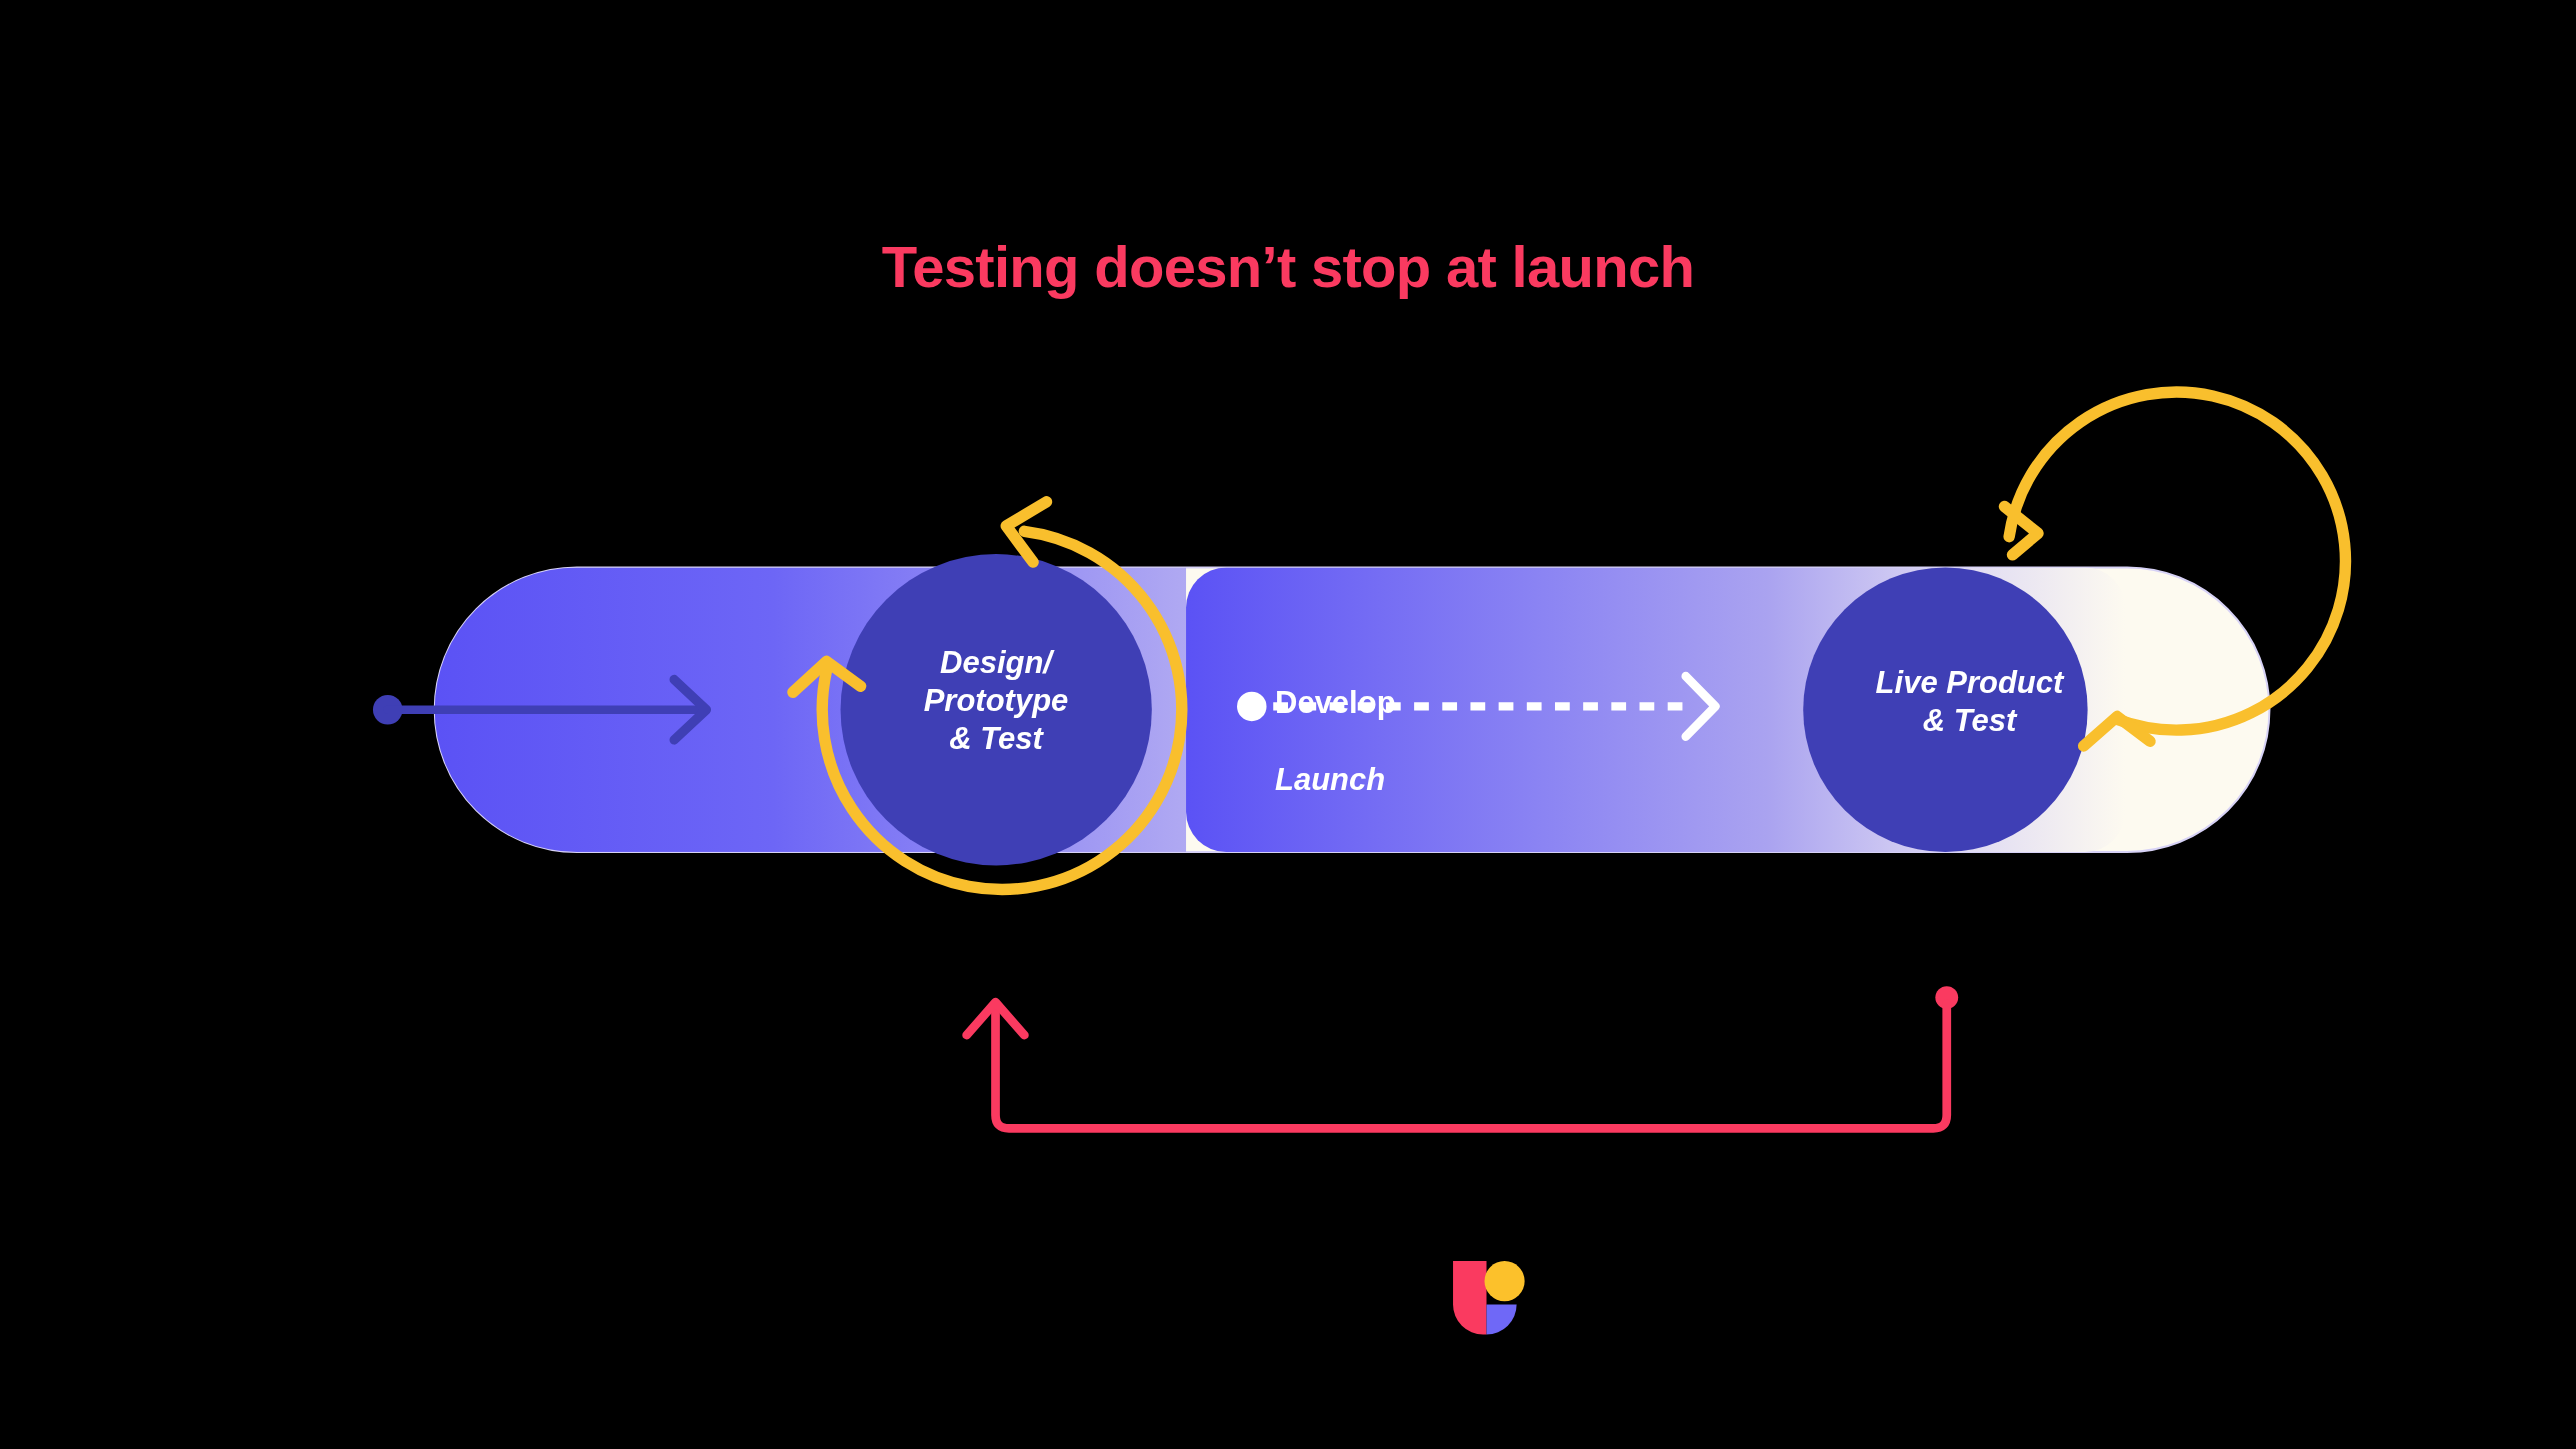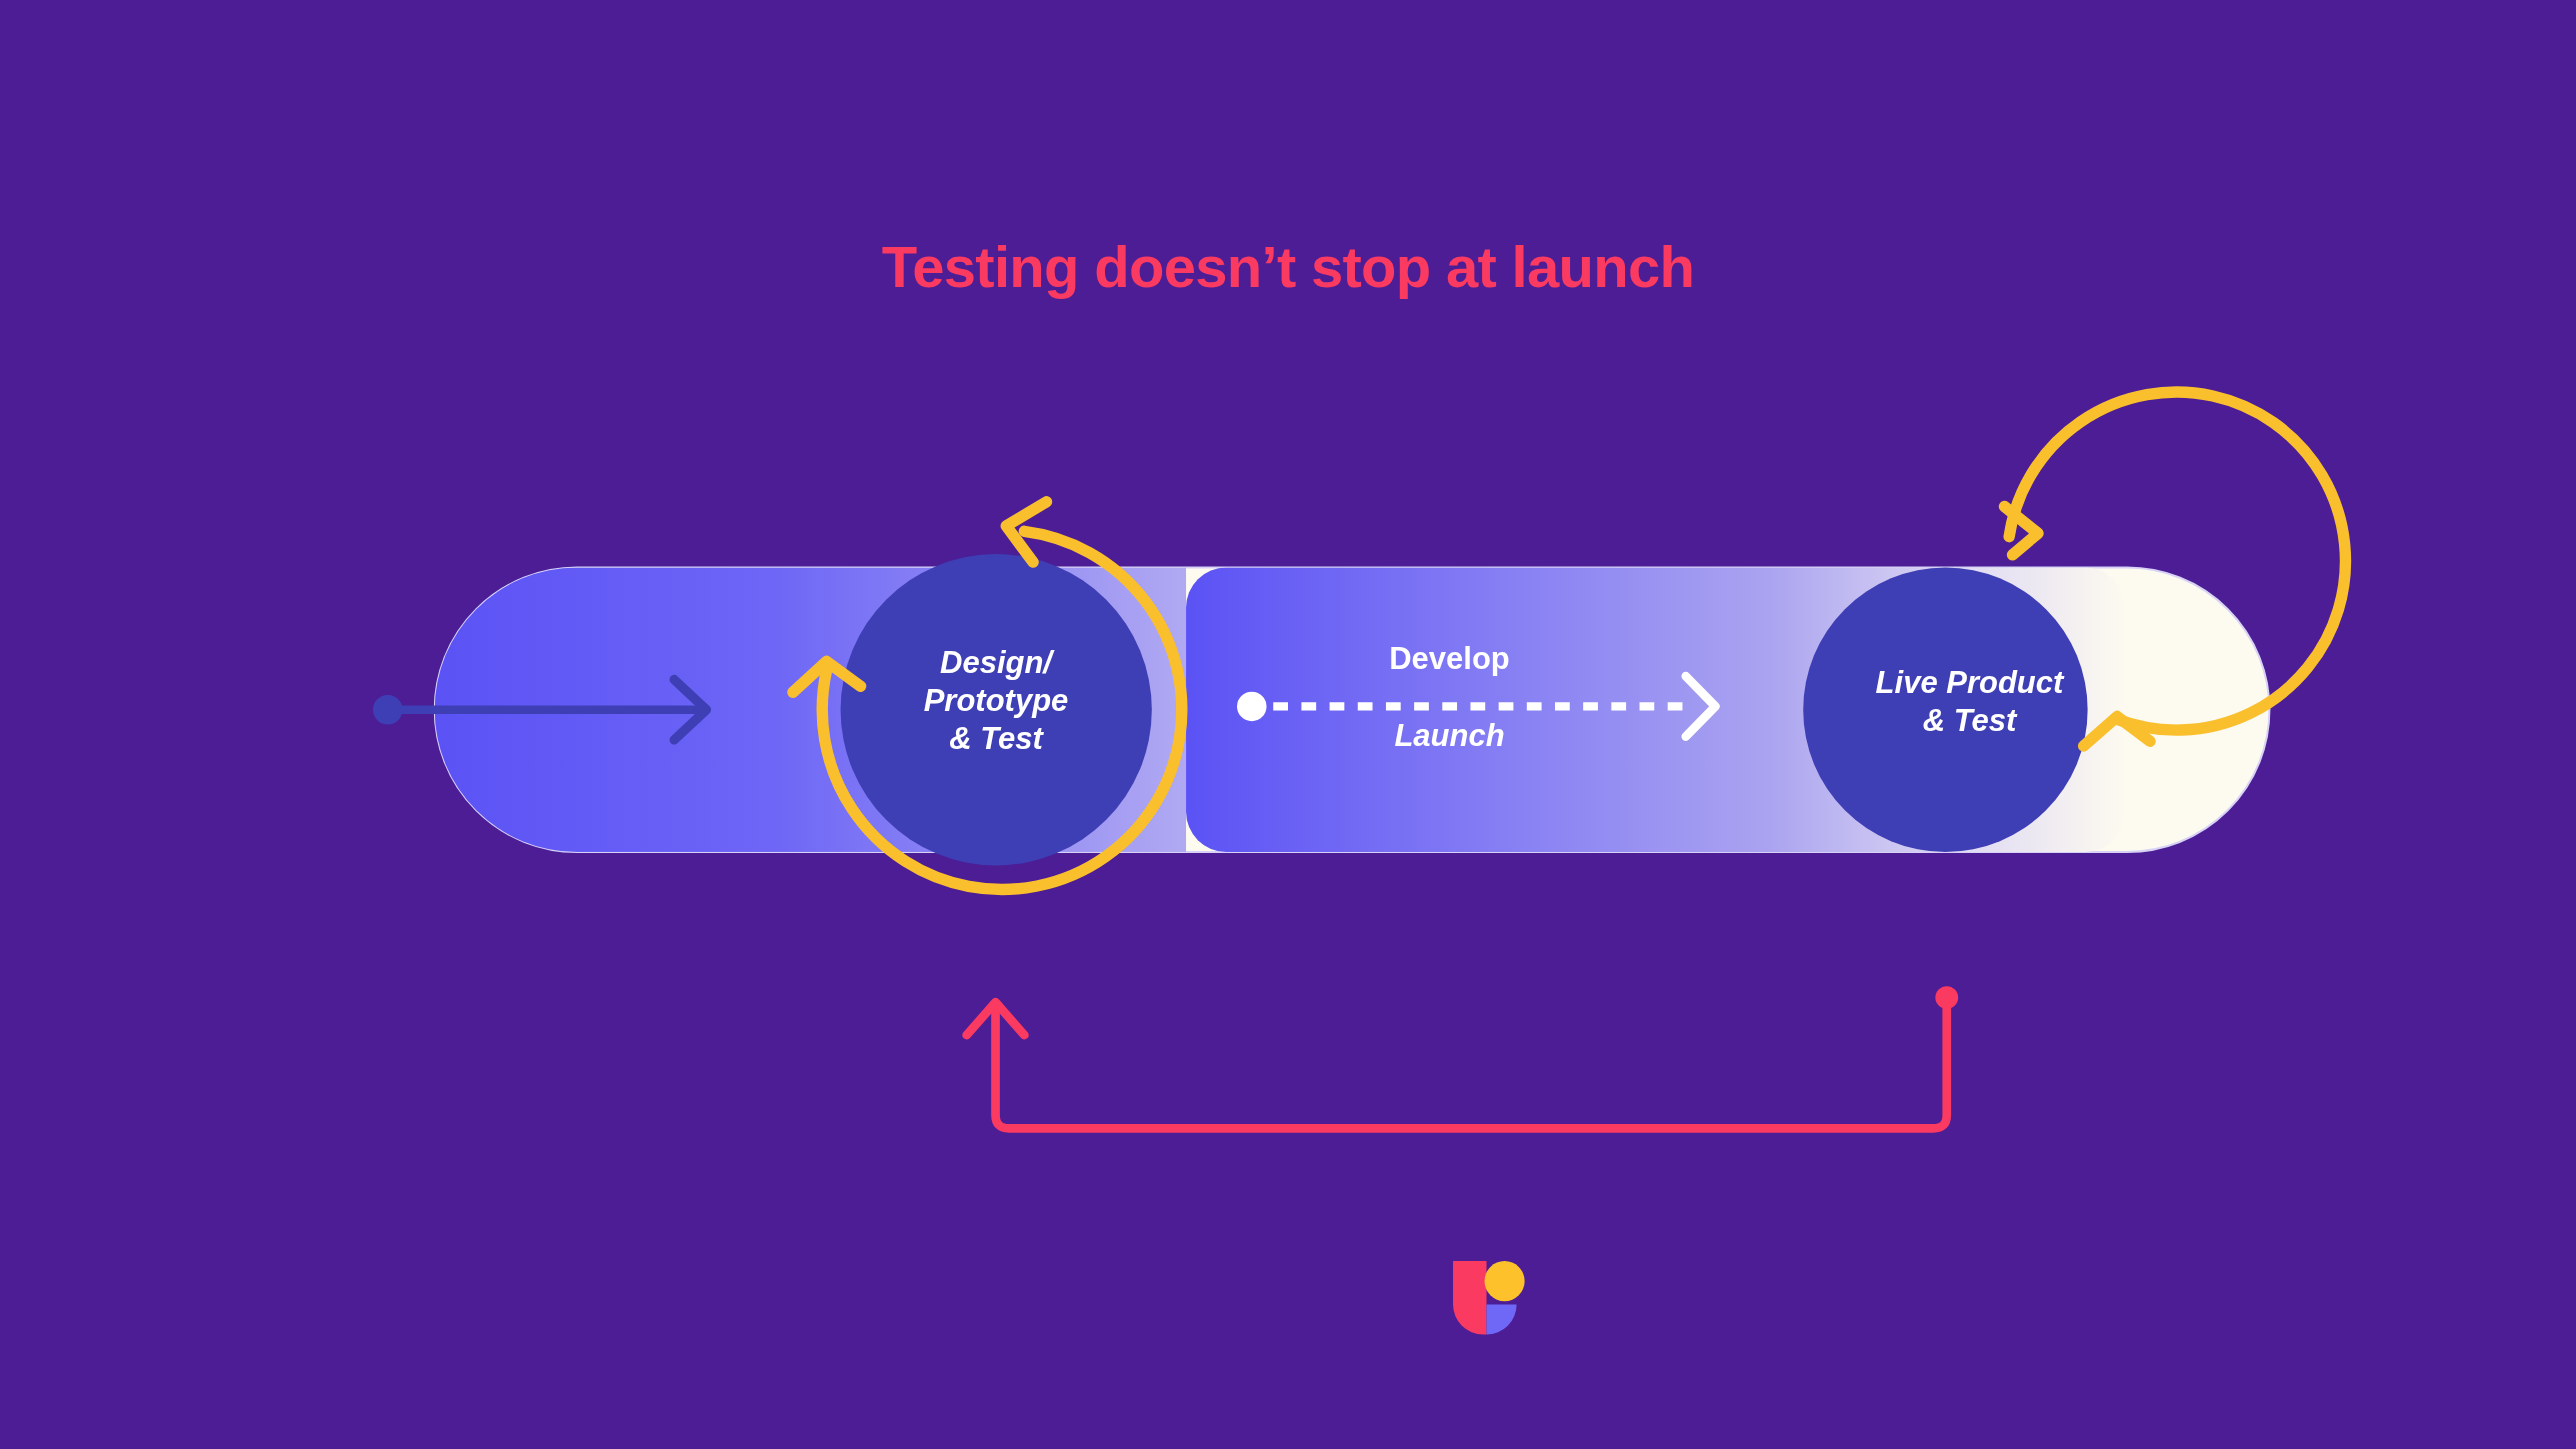--- a/index.html
+++ b/index.html
@@ -13,21 +13,21 @@
     height: 1449px;
     font-family: "Liberation Sans", sans-serif;
     overflow: hidden;
     position: relative;
   }
   #stage {
     position: absolute;
     inset: 0;
     width: 2576px;
     height: 1449px;
-    background: #4c1d95;
+    background: #000000;
   }
 
   
   #title {
     position: absolute;
     left: 0;
     top: 235px;
     width: 2576px;
     text-align: center;
     font-size: 58px;
@@ -66,25 +66,26 @@
   }
   #label-live {
     left: 1795px;
     top: 664px;
     width: 349px;
     font-size: 31px;
     font-style: italic;
   }
   .mid-label {
     position: absolute;
-    text-align: center;
+    text-align: left;
     color: #ffffff;
     font-weight: bold;
     font-size: 31px;
     white-space: nowrap;
+    margin-top: 44px;
   }
   #label-develop {
     left: 1275px;
     top: 641px;
     width: 349px;
   }
   #label-launch {
     left: 1275px;
     top: 718px;
     width: 349px;

